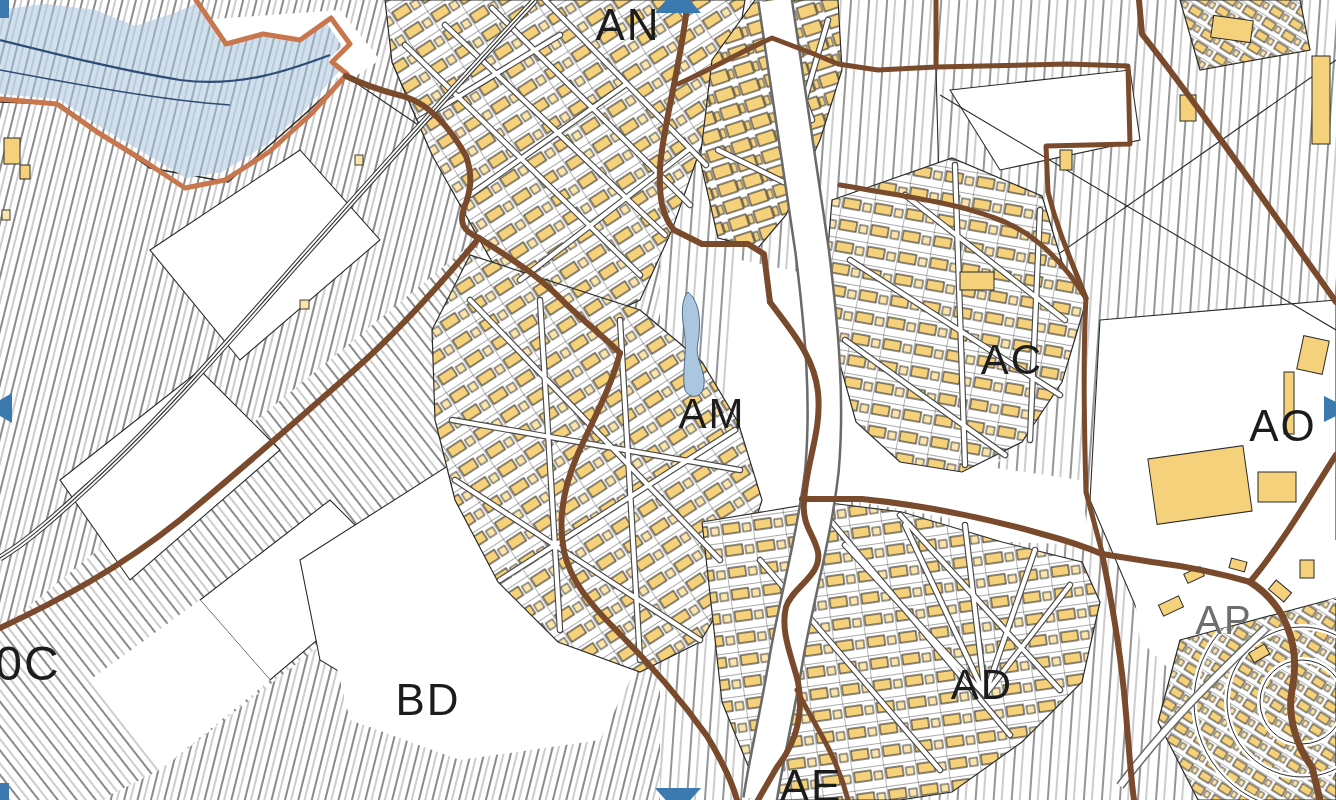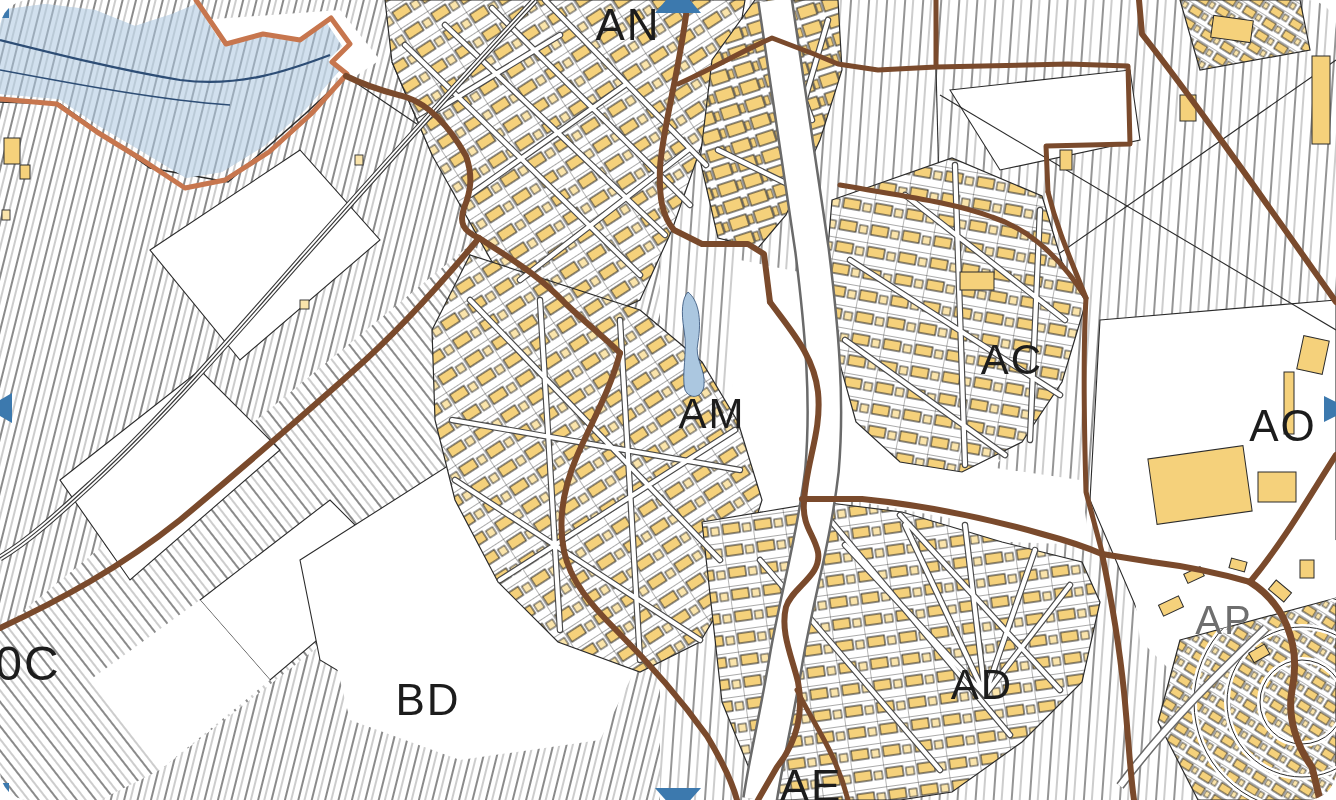--- a/index.html
+++ b/index.html
@@ -1,17 +1,17 @@
 <!DOCTYPE html>
 <html style="--ink: #2b2b2b; --bld: #f5d17b; --bldl: #fae4ab; --sec: #7a4a2c; --com: #c7764e; --wat: #abc7e0; --watline: #2d4d75; --arr: #3c79ae; --lbl: #1c1c1c; --lblm: #6e6e6e;"><head>
 <meta charset="utf-8">
 <style>
   html,body{margin:0;padding:0;background:#fff;}
   #viewport{position:relative;width:1336px;height:800px;overflow:hidden;background:#fff;
-            font-family:"Liberation Sans",sans-serif;border-radius:29px;}
+            font-family:"Liberation Sans",sans-serif;}
   svg{display:block}
   .pline{stroke:var(--ink);stroke-width:1.1;fill:none}
   .pline2{stroke:var(--ink);stroke-width:1.6;fill:none}
   .zone{stroke:var(--ink);stroke-width:1.2}
   .whitepoly{fill:#fff;stroke:var(--ink);stroke-width:1.1}
   .whitepoly-ns{fill:#fff;stroke:none}
   .f-bld{fill:var(--bld);stroke:var(--ink);stroke-width:1}
   .f-bldl{fill:var(--bldl);stroke:var(--ink);stroke-width:.9}
   .f-water{fill:var(--wat)}
   .navy{stroke:var(--watline);fill:none}

